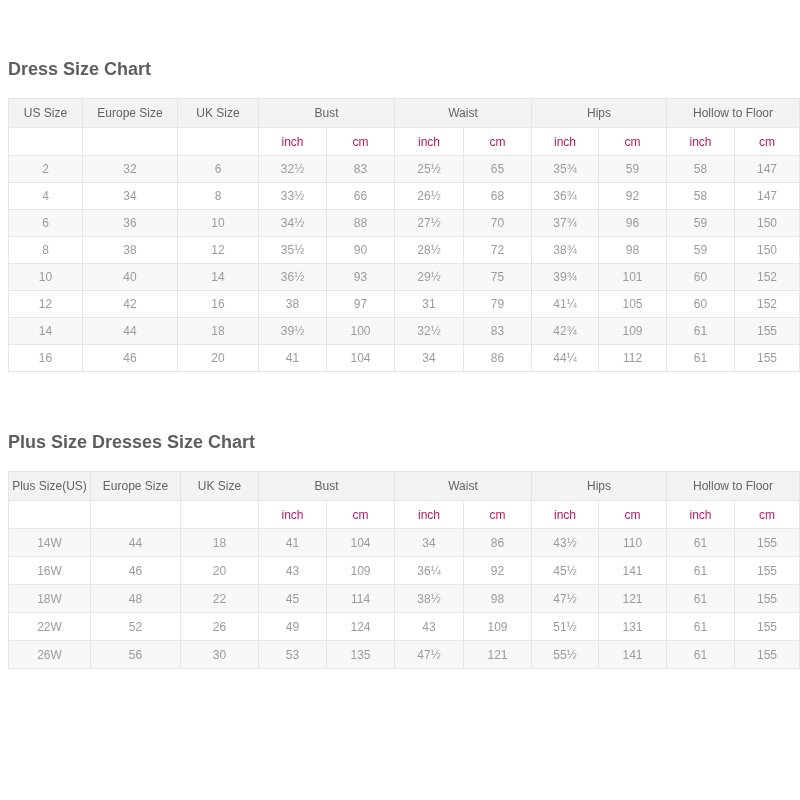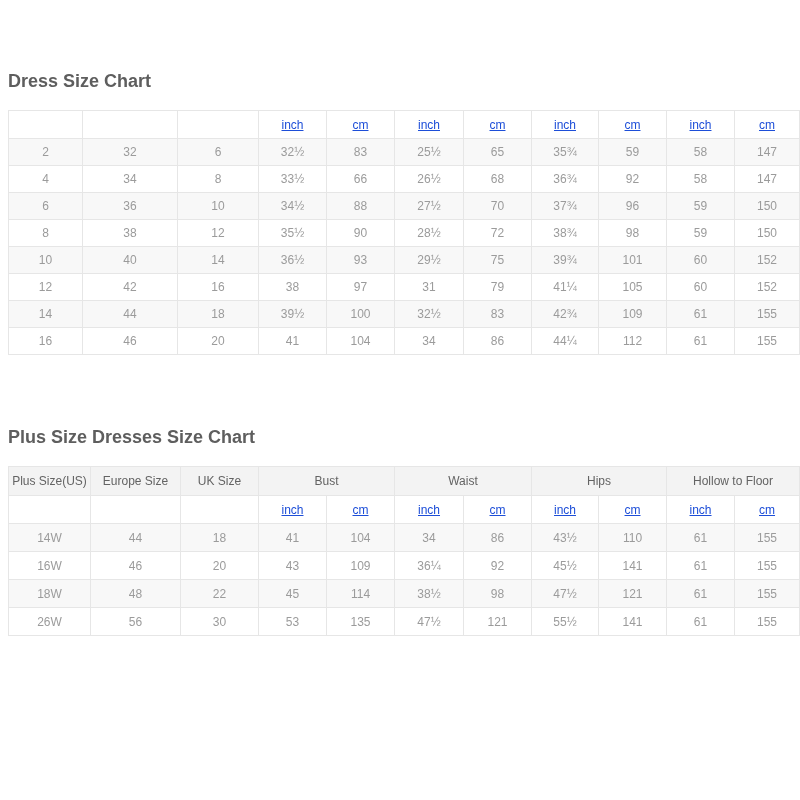--- a/index.html
+++ b/index.html
@@ -13,21 +13,21 @@
     font-family: "Liberation Sans", sans-serif;
     overflow: hidden;
   }
   .page {
     padding: 0 0 0 8px;
   }
   .chart-title {
     font-size: 18px;
     font-weight: bold;
     color: #5e5e5e;
-    margin: 12px 0 18px 0;
+    margin: 0 0 18px 0;
     line-height: 21px;
   }
   #section-regular .chart-title { padding-top: 59px; }
   #section-plus .chart-title { padding-top: 60px; }
 
   table.size-table {
     border-collapse: collapse;
     table-layout: fixed;
     width: 791px;
     font-size: 12px;
@@ -44,22 +44,21 @@
     white-space: nowrap;
   }
   .group-header-row th {
     background: #f3f3f3;
     color: #636363;
     height: 28px;
   }
   .unit-row td {
     background: #ffffff;
     height: 27px;
-    color: #1d4ed8;
-    text-decoration: underline;
+    color: #be185d;
   }
   .size-table tbody tr td { background: #ffffff; }
   .size-table tbody tr:nth-child(odd) td { background: #f8f8f8; }
   #table-regular tbody tr { height: 27px; }
   #table-plus tbody tr { height: 28px; }
 </style>
 </head>
 <body>
 
 <div class="page">
@@ -74,20 +73,29 @@
         <col style="width:68px">
           <col style="width:68px">
         <col style="width:69px">
           <col style="width:68px">
         <col style="width:67px">
           <col style="width:68px">
         <col style="width:68px">
           <col style="width:65px">
       </colgroup>
     <thead>
+          <tr class="group-header-row">
+            <th>US Size</th>
+            <th>Europe Size</th>
+            <th>UK Size</th>
+            <th colspan="2">Bust</th>
+            <th colspan="2">Waist</th>
+            <th colspan="2">Hips</th>
+            <th colspan="2">Hollow to Floor</th>
+          </tr>
           <tr class="unit-row">
             <td></td>
             <td></td>
             <td></td>
             <td>inch</td>
             <td>cm</td>
             <td>inch</td>
             <td>cm</td>
             <td>inch</td>
             <td>cm</td>
@@ -278,20 +286,33 @@
             <td>45</td>
             <td>114</td>
             <td>38½</td>
             <td>98</td>
             <td>47½</td>
             <td>121</td>
             <td>61</td>
             <td>155</td>
           </tr>
           <tr>
+            <td>22W</td>
+            <td>52</td>
+            <td>26</td>
+            <td>49</td>
+            <td>124</td>
+            <td>43</td>
+            <td>109</td>
+            <td>51½</td>
+            <td>131</td>
+            <td>61</td>
+            <td>155</td>
+          </tr>
+          <tr>
             <td>26W</td>
             <td>56</td>
             <td>30</td>
             <td>53</td>
             <td>135</td>
             <td>47½</td>
             <td>121</td>
             <td>55½</td>
             <td>141</td>
             <td>61</td>

